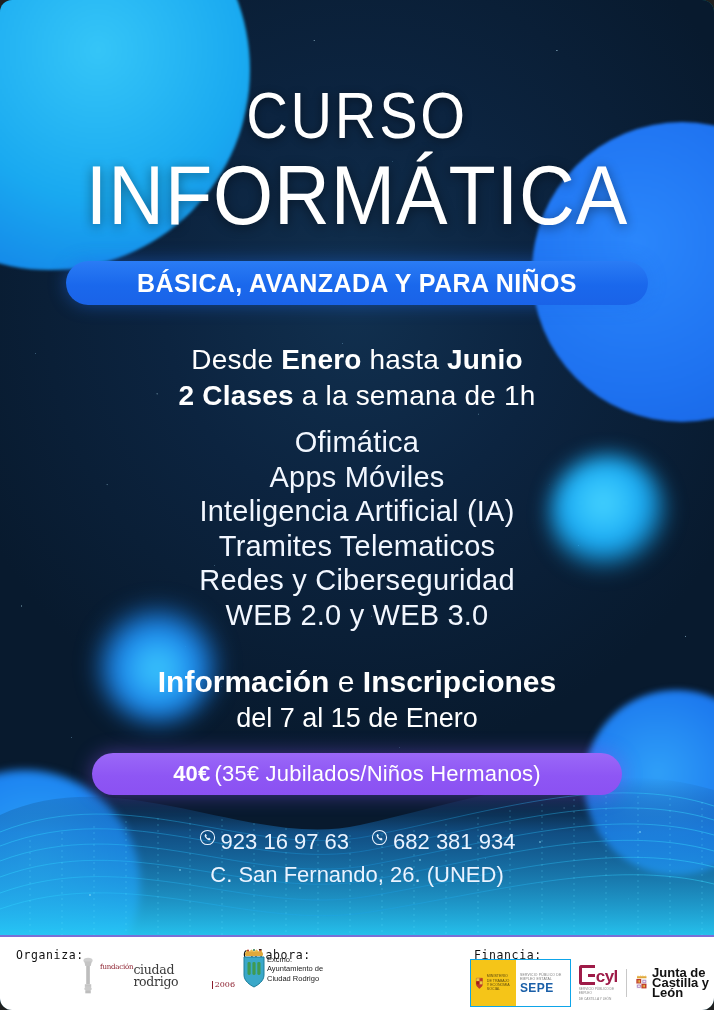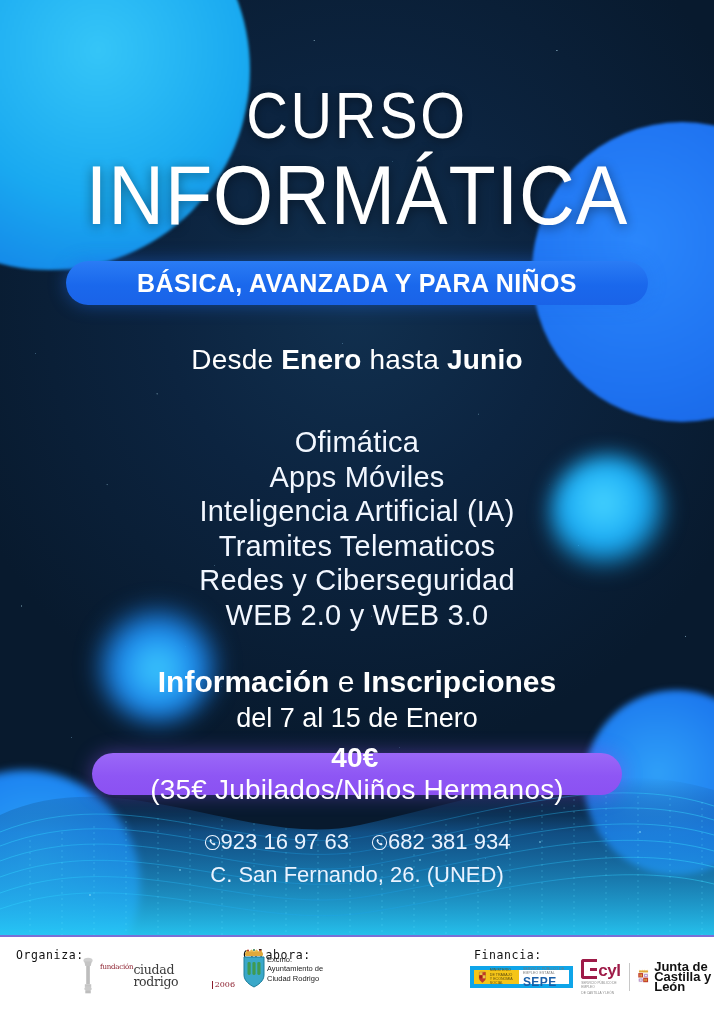--- a/index.html
+++ b/index.html
@@ -4,20 +4,21 @@
 <style>
   * { margin:0; padding:0; box-sizing:border-box; }
   html,body { background:#202020; }
   body { font-family:"Liberation Sans", sans-serif; }
 
   #poster {
     position:relative;
     width:714px; height:1010px;
     overflow:hidden;
     background:#0f766e;
+    border-radius:12px;
   }
 
   
   .bg-base{
     position:absolute; inset:0;
     background:
       radial-gradient(ellipse 60% 45% at 50% 30%, #11304f 0%, #0c2440 45%, #081a2e 100%);
   }
   .bg-stars{
     position:absolute; inset:0;
@@ -171,30 +172,30 @@
     position:absolute; top:703px; width:100%; text-align:center;
     color:#fff; font-size:27px; font-weight:400;
   }
 
   .pill-price{
     position:absolute; top:753px; left:92px; right:92px;
     height:42px; border-radius:21px;
     background:linear-gradient(180deg,#9b68f8 0%,#8e56f4 55%,#8b51f2 100%);
     box-shadow:0 0 20px rgba(140,85,245,.45);
     display:flex; align-items:center; justify-content:center;
-    color:#fff; font-size:28px; letter-spacing:.2px; font-weight:300;flex-direction:column;
+    color:#fff; font-size:22px; letter-spacing:.2px; font-weight:300;
   }
   .pill-price b{ font-weight:700; margin-right:4px; }
 
   .phones{
     position:absolute; top:829px; width:100%;
     display:flex; align-items:center; justify-content:center; gap:22px;
     color:#eaf3ff; font-size:22px; font-weight:300;
   }
-  .ph{ display:flex; align-items:center; }
+  .ph{ display:flex; align-items:flex-start; gap:5px; }
   .ph-icon{ width:17px; height:17px; display:block; }
 
   .address{
     position:absolute; top:862px; width:100%; text-align:center;
     color:#eaf3ff; font-size:22px; font-weight:300;
   }
 
   
   .footer{
     position:absolute; left:0; right:0; bottom:0; height:75px;
@@ -217,22 +218,22 @@
   .fcr-main{ display:flex; align-items:flex-end; gap:2px; }
   .fcr-name{ font-size:12.5px; color:#3a3a3a; font-family:"DejaVu Serif",serif; letter-spacing:-.3px; }
   .fcr-year{ font-size:8px; color:#8b1d2c; font-family:"DejaVu Serif",serif; border-left:1px solid #8b1d2c; padding-left:2px; }
 
   
   .logo-ayto{ display:flex; align-items:center; }
   .ayto-text{ font-size:7.5px; color:#222; line-height:9.5px; font-family:"Liberation Sans",sans-serif; }
 
   
   .logo-sepe{
-    display:flex; align-items:stretch; height:22px;
-    border:4px solid #0ea5e9;
+    display:flex; align-items:stretch; height:48px;
+    border:1px solid #0ea5e9;
     justify-content:space-between;
   }
   .sepe-left{
     background:#f5c518; display:flex; align-items:center; gap:3px;
     padding:0 4px;
   }
   .sepe-mini{ font-size:3.6px; color:#5c4a10; line-height:4.4px; font-family:"Liberation Sans",sans-serif; }
   .sepe-right{
     background:#fff; display:flex; flex-direction:column; justify-content:center;
     padding:0 4px; gap:1px;
@@ -321,20 +322,23 @@
     <div class="t-curso">CURSO</div>
     <div class="t-informatica">INFORMÁTICA</div>
 
     <div class="pill-sub">
       <span>BÁSICA, AVANZADA Y PARA NIÑOS</span>
     </div>
 
     <div class="line-when when1">
       <span>Desde </span><b>Enero</b><span> hasta </span><b>Junio</b>
     </div>
+    <div class="line-when when2">
+      <b>2 Clases</b><span> a la semana de 1h</span>
+    </div>
 
     <div class="courses">
       <div>Ofimática</div>
       <div>Apps Móviles</div>
       <div>Inteligencia Artificial (IA)</div>
       <div>Tramites Telematicos</div>
       <div>Redes y Ciberseguridad</div>
       <div>WEB 2.0 y WEB 3.0</div>
     </div>
 

